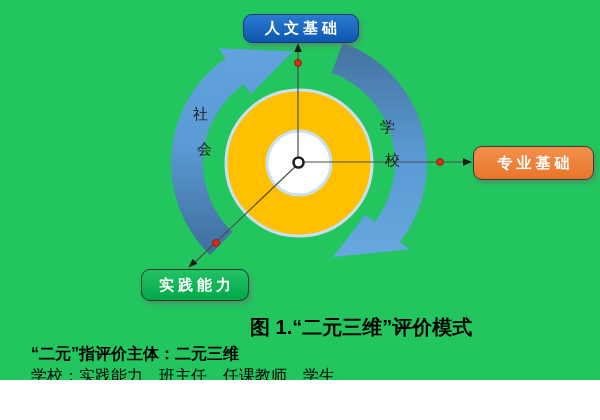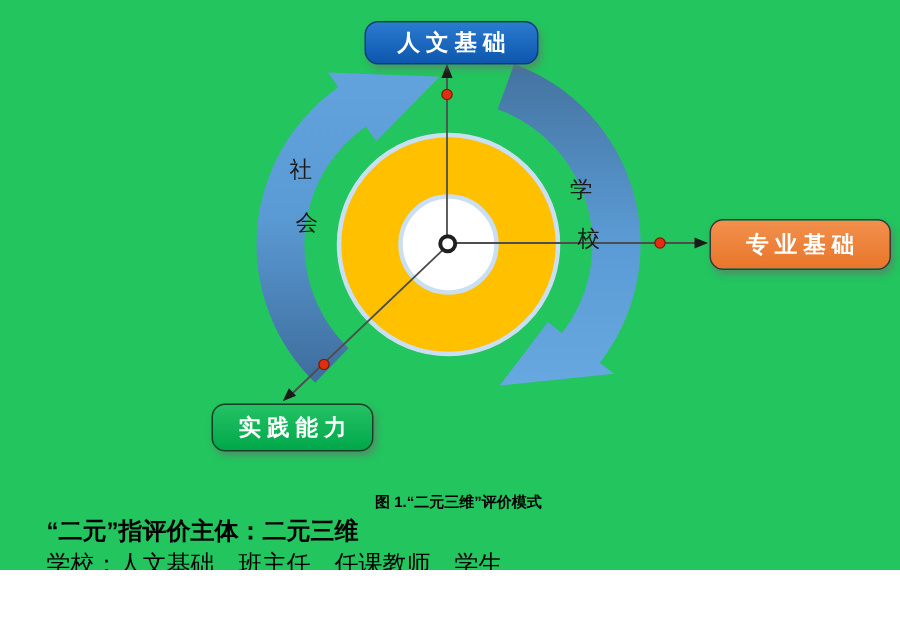--- a/index.html
+++ b/index.html
@@ -17,21 +17,21 @@
   .node-top{left:243px;top:14px;width:114px;height:27px;
     background:linear-gradient(180deg,#2b7bd0,#0d57ae);border:1.6px solid #0a3b7d;}
   .node-right{left:473px;top:146px;width:119px;height:32px;
     background:linear-gradient(180deg,#f2904d,#e8762a);border:1.6px solid #3a3a3a;}
   .node-bottom{left:141px;top:269px;width:106px;height:30px;
     background:linear-gradient(180deg,#24c264,#00a84a);border:1.6px solid #123f26;text-align:right;}
   .ring-char{
     position:absolute;font-size:15px;line-height:15px;color:#1a1a1a;font-weight:500;
   }
   .caption{
-    position:absolute;left:250px;top:328px;font-size:10px;font-weight:bold;color:#000;
+    position:absolute;left:250px;top:314px;font-size:20px;font-weight:bold;color:#000;
     white-space:nowrap;
   }
   .note{position:absolute;left:31px;font-size:16px;color:#000;white-space:nowrap;}
   .note-bold{font-weight:bold;}
 </style>
 </head>
 <body>
 
 <div class="canvas">
 
@@ -85,15 +85,15 @@
     <span>实践能力</span>
   </div>
 
   <span class="ring-char" style="left:193px;top:106px">社</span>
   <span class="ring-char" style="left:197px;top:141px">会</span>
   <span class="ring-char" style="left:380px;top:119px">学</span>
   <span class="ring-char" style="left:385px;top:152px">校</span>
 
   <div class="caption">图 1.“二元三维”评价模式</div>
   <div class="note note-bold" style="top:344px">“二元”指评价主体：二元三维</div>
-  <div class="note" style="top:366px">学校：人文基础、班主任、任课教师、学生</div>
+  <div class="note" style="top:366px">学校：实践能力、班主任、任课教师、学生</div>
 
 </div>
 
 </body></html>

